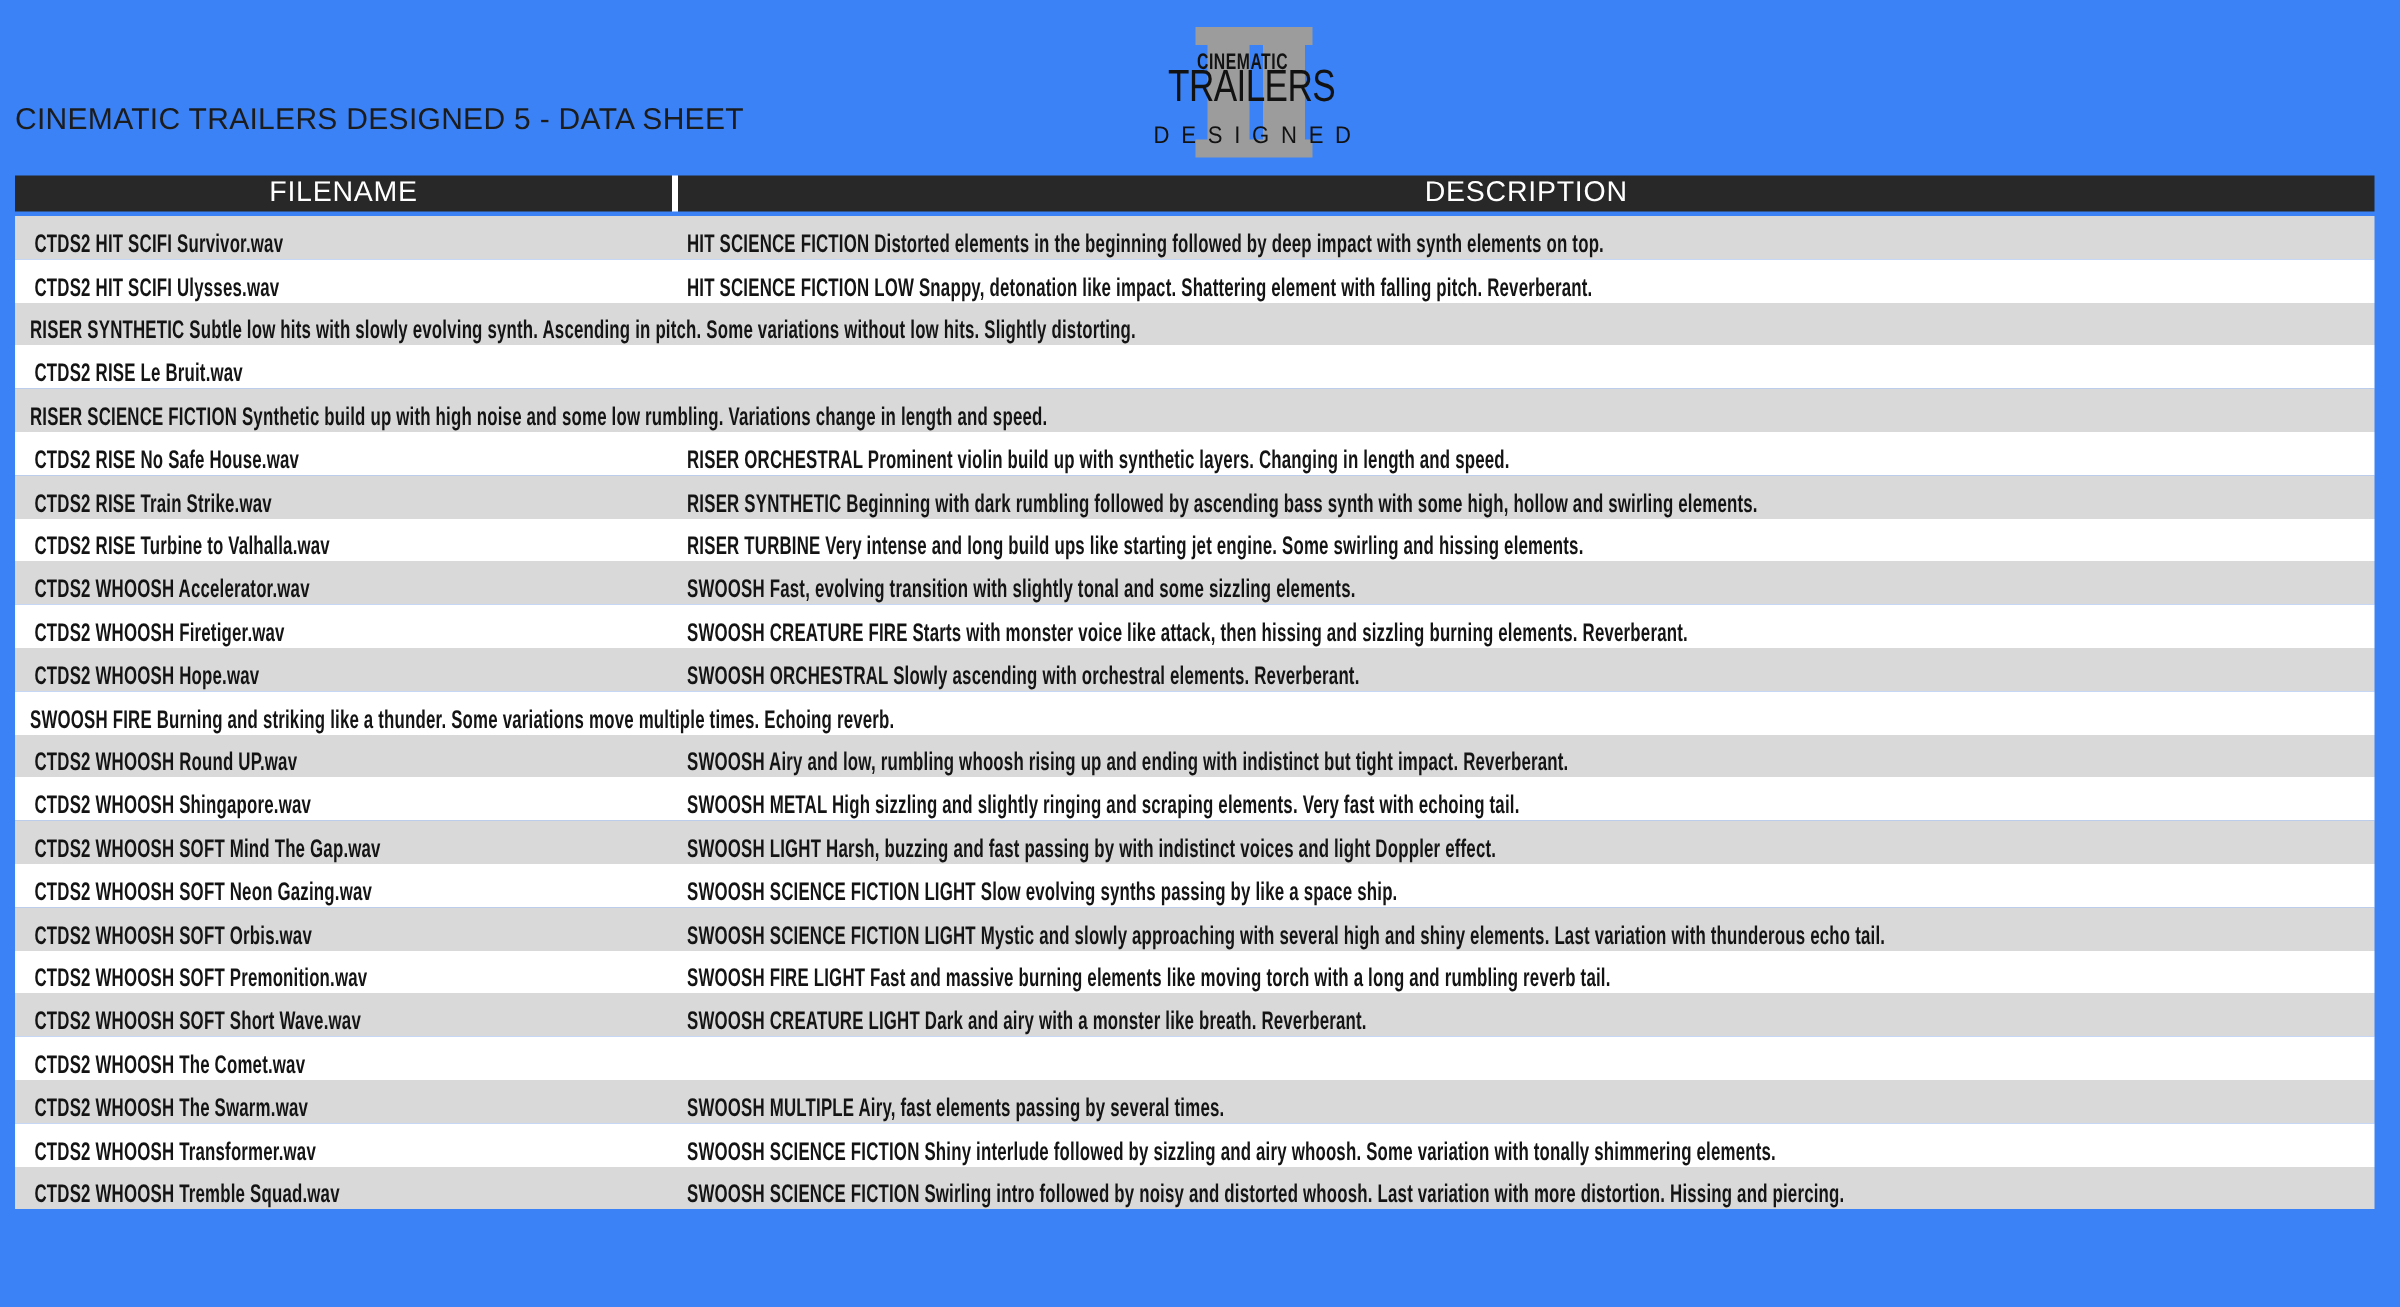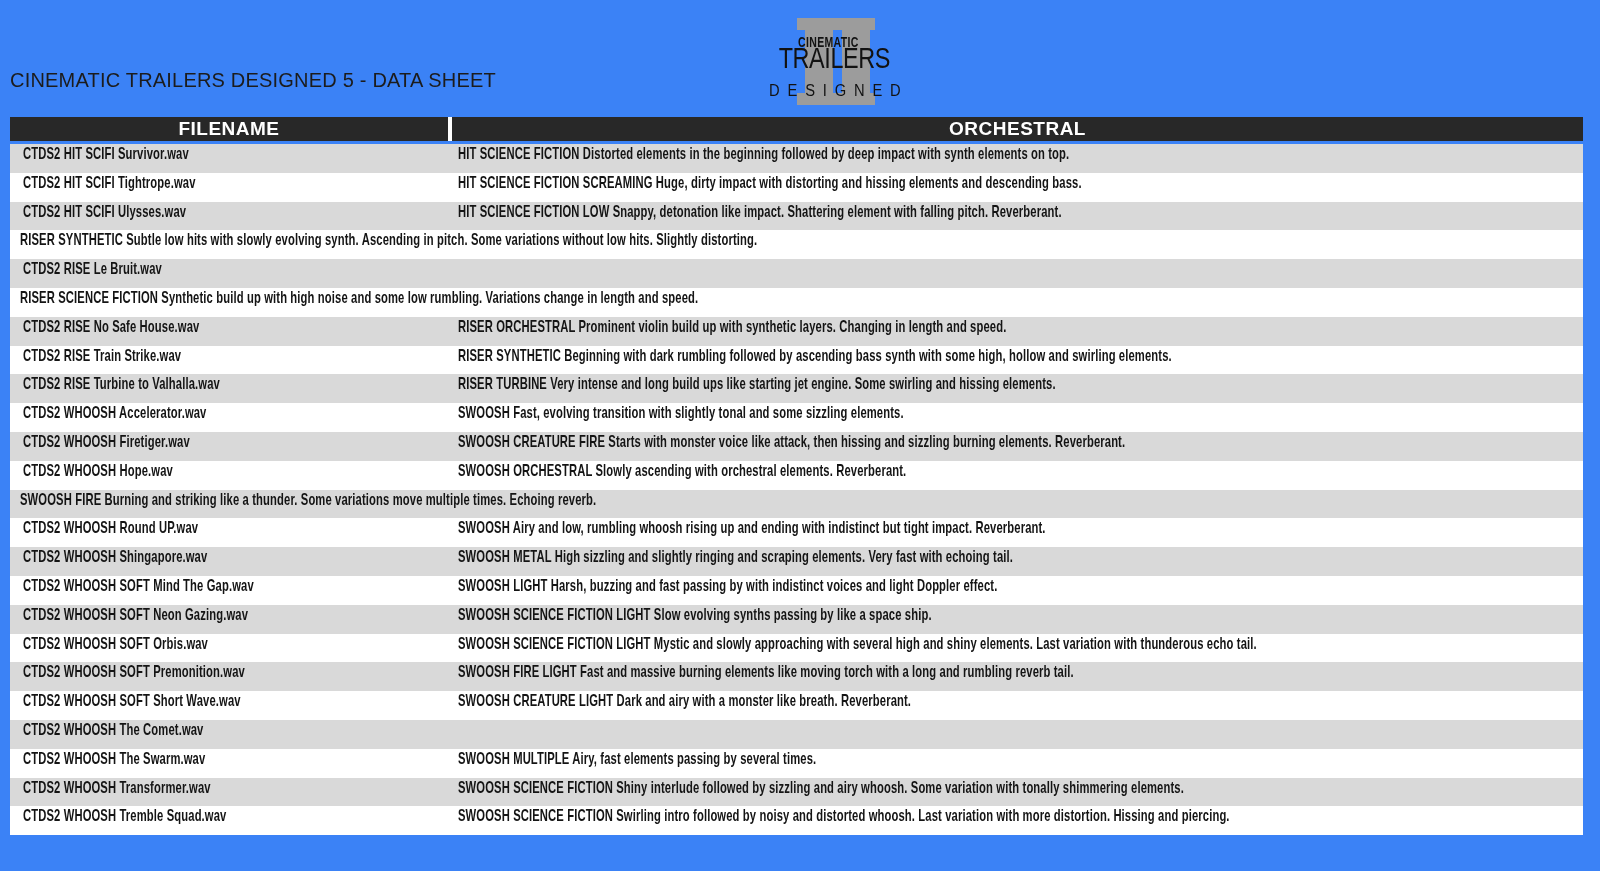--- a/index.html
+++ b/index.html
@@ -45,27 +45,27 @@
     font-size:20px;line-height:24px;font-weight:400;
     color:var(--title-text);letter-spacing:0.2px;white-space:nowrap;
   }
 
   
   .data-table{position:absolute;left:10px;top:117px;width:1573px;}
   .table-header{display:flex;height:24px;margin-bottom:3px;}
   .th{
     background:var(--header-bg);color:var(--header-text);
     display:flex;align-items:center;justify-content:center;
-    font-size:19px;font-weight:700;letter-spacing:0.5px;height:24px;
+    font-size:19px;font-weight:400;letter-spacing:0.5px;height:24px;
   }
   .th-filename{width:438px;flex:none;}
   .th-divider{width:4px;flex:none;background:#ffffff;height:24px;}
   .th-description{flex:1;}
   .table-body{width:100%;}
-  .row{display:flex;height:28.8px;align-items:flex-start;background:var(--row-bg);}
+  .row{display:flex;height:28.8px;align-items:flex-end;background:var(--row-bg);}
   .row:nth-child(odd){background:var(--row-alt);}
   .cell{overflow:visible;white-space:nowrap;}
   .cell-filename{width:438px;flex:none;padding-left:13px;}
   .cell-description{flex:1;padding-left:10px;}
   .cell-text{
     display:inline-block;
     transform:scaleX(0.66);
     transform-origin:0 50%;
     font-size:17px;font-weight:700;letter-spacing:0.2px;
     color:var(--row-text);white-space:nowrap;
@@ -87,30 +87,26 @@
     <div class="logo-line logo-trailers"><span>TRAILERS</span></div>
     <div class="logo-line logo-designed"><span>DESIGNED</span></div>
   </div>
 
   <div class="sheet-title">CINEMATIC TRAILERS DESIGNED 5 - DATA SHEET</div>
 
   <div class="data-table">
     <div class="table-header">
       <div class="th th-filename">FILENAME</div>
       <div class="th-divider"></div>
-      <div class="th th-description">ORCHESTRAL</div>
+      <div class="th th-description">DESCRIPTION</div>
     </div>
     <div class="table-body">
         <div class="row">
     <div class="cell cell-filename"><span class="cell-text">CTDS2 HIT SCIFI Survivor.wav</span></div>
     <div class="cell cell-description"><span class="cell-text">HIT SCIENCE FICTION Distorted elements in the beginning followed by deep impact with synth elements on top.</span></div>
-  </div>
-        <div class="row">
-    <div class="cell cell-filename"><span class="cell-text">CTDS2 HIT SCIFI Tightrope.wav</span></div>
-    <div class="cell cell-description"><span class="cell-text">HIT SCIENCE FICTION SCREAMING Huge, dirty impact with distorting and hissing elements and descending bass.</span></div>
   </div>
         <div class="row">
     <div class="cell cell-filename"><span class="cell-text">CTDS2 HIT SCIFI Ulysses.wav</span></div>
     <div class="cell cell-description"><span class="cell-text">HIT SCIENCE FICTION LOW Snappy, detonation like impact. Shattering element with falling pitch. Reverberant.</span></div>
   </div>
         <div class="row">
     <div class="cell cell-description"><span class="cell-text">RISER SYNTHETIC Subtle low hits with slowly evolving synth. Ascending in pitch. Some variations without low hits. Slightly distorting.</span></div>
   </div>
         <div class="row">
     <div class="cell cell-filename"><span class="cell-text">CTDS2 RISE Le Bruit.wav</span></div>

